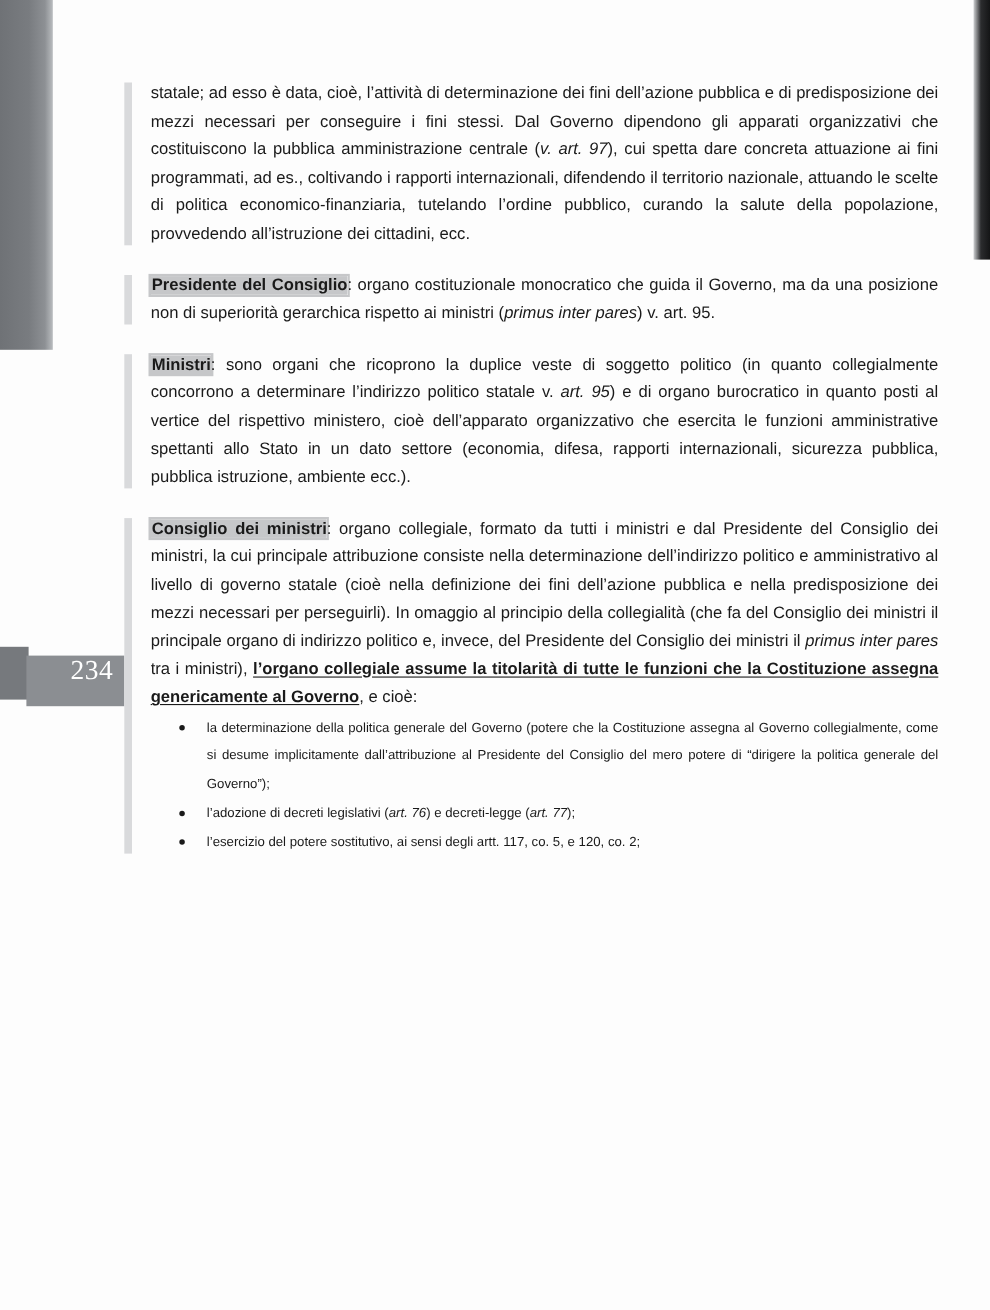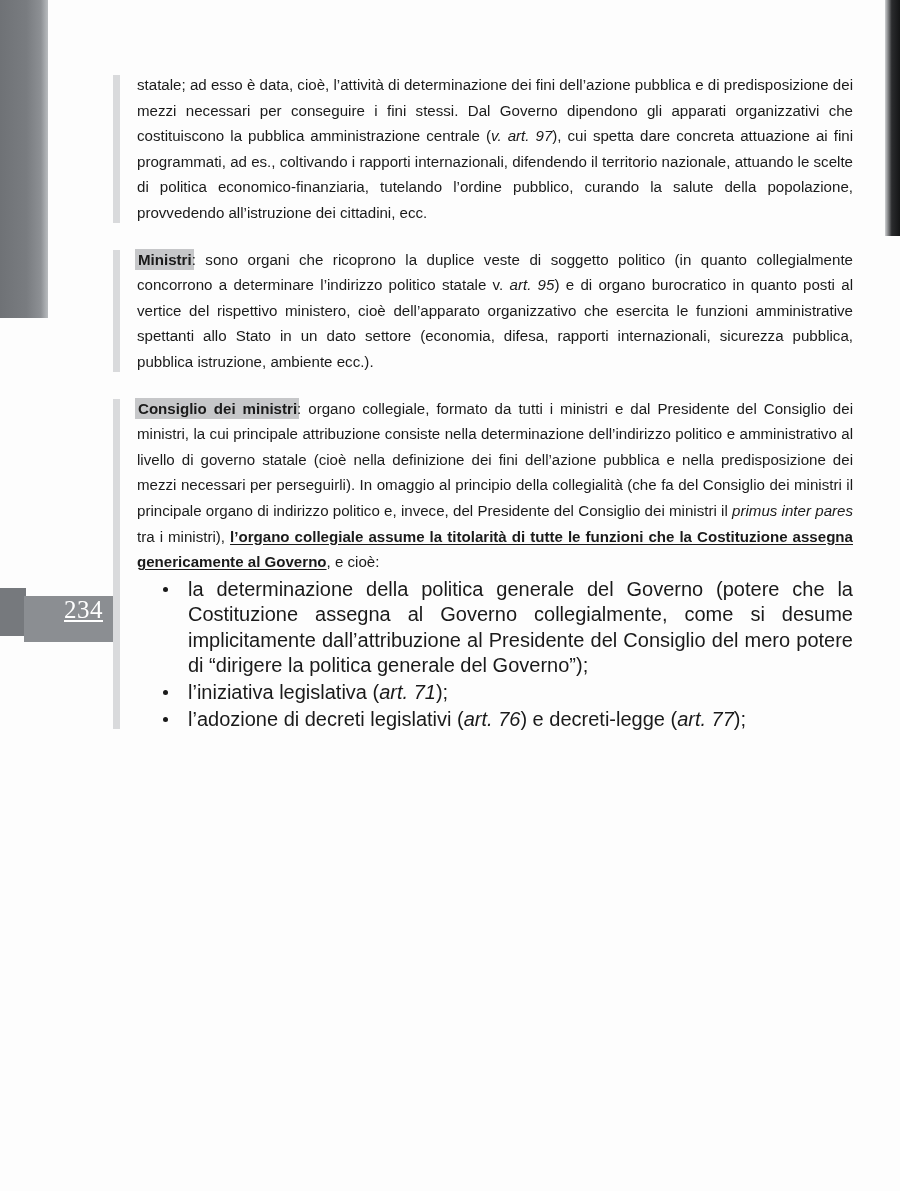--- a/index.html
+++ b/index.html
@@ -61,21 +61,20 @@
   }
   .page-tab .tab-number {
     position: absolute;
     right: 10px;
     top: 11px;
     font-family: "Liberation Serif", serif;
     font-size: 25px;
     line-height: 25px;
     color: #ffffff;
     letter-spacing: 0.5px;
-    text-decoration: underline;
   }
 
   
   .content {
     position: absolute;
     left: 137px;
     top: 72px;
     width: 716px;
   }
 
@@ -112,21 +111,21 @@
 
   
   ul.bullets {
     list-style: none;
     margin: 2px 0 0 0;
     padding: 0;
   }
   ul.bullets > li {
     position: relative;
     padding-left: 51px;
-    font-size: 20px;
+    font-size: 12px;
     line-height: 25.6px;
     text-align: justify;
     margin-bottom: 1px;
   }
   ul.bullets > li::before {
     content: "";
     position: absolute;
     left: 26px;
     top: 10px;
     width: 5px;
@@ -149,37 +148,41 @@
     <div class="tab-number">234</div>
   </div>
 
   <div class="content">
 
     <div class="block">
       <div class="change-bar"></div>
       <span>statale; ad esso è data, cioè, l’attività di determinazione dei fini dell’azione pubblica e di predisposizione dei mezzi necessari per conseguire i fini stessi. Dal Governo dipendono gli apparati organizzativi che costituiscono la pubblica amministrazione centrale (</span><em class="ital">v. art. 97</em><span>), cui spetta dare concreta attuazione ai fini programmati, ad es., coltivando i rapporti internazionali, difendendo il territorio nazionale, attuando le scelte di politica economico-finanziaria, tutelando l’ordine pubblico, curando la salute della popolazione, provvedendo all’istruzione dei cittadini, ecc.</span>
     </div>
 
+    <div class="block">
+      <div class="change-bar"></div>
+      <span class="lead-in">Presidente del Consiglio</span><span>: organo costituzionale monocratico che guida il Governo, ma da una posizione non di superiorità gerarchica rispetto ai ministri (</span><em class="ital">primus inter pares</em><span>) v. art. 95.</span>
+    </div>
 
     <div class="block">
       <div class="change-bar"></div>
       <span class="lead-in">Ministri</span><span>: sono organi che ricoprono la duplice veste di soggetto politico (in quanto collegialmente concorrono a determinare l’indirizzo politico statale v. </span><em class="ital">art. 95</em><span>) e di organo burocratico in quanto posti al vertice del rispettivo ministero, cioè dell’apparato organizzativo che esercita le funzioni amministrative spettanti allo Stato in un dato settore (economia, difesa, rapporti internazionali, sicurezza pubblica, pubblica istruzione, ambiente ecc.).</span>
     </div>
 
     <div class="block">
       <div class="change-bar"></div>
       <span class="lead-in">Consiglio dei ministri</span><span>: organo collegiale, formato da tutti i ministri e dal Presidente del Consiglio dei ministri, la cui principale attribuzione consiste nella determinazione dell’indirizzo politico e amministrativo al livello di governo statale (cioè nella definizione dei fini dell’azione pubblica e nella predisposizione dei mezzi necessari per perseguirli). In omaggio al principio della collegialità (che fa del Consiglio dei ministri il principale organo di indirizzo politico e, invece, del Presidente del Consiglio dei ministri il </span><em class="ital">primus inter pares</em><span> tra i ministri), </span><span class="underlined">l’organo collegiale assume la titolarità di tutte le funzioni che la Costituzione assegna genericamente al Governo</span><span>, e cioè:</span>
 
       <ul class="bullets">
         <li>
           <span>la determinazione della politica generale del Governo (potere che la Costituzione assegna al Governo collegialmente, come si desume implicitamente dall’attribuzione al Presidente del Consiglio del mero potere di “dirigere la politica generale del Governo”);</span>
         </li>
         <li>
-          <span>l’iniziativa legislativa (</span><em class="ital">art. 71</em><span>);</span>
+          <span>l’adozione di decreti legislativi (</span><em class="ital">art. 76</em><span>) e decreti-legge (</span><em class="ital">art. 77</em><span>);</span>
         </li>
         <li>
-          <span>l’adozione di decreti legislativi (</span><em class="ital">art. 76</em><span>) e decreti-legge (</span><em class="ital">art. 77</em><span>);</span>
+          <span>l’esercizio del potere sostitutivo, ai sensi degli artt. 117, co. 5, e 120, co. 2;</span>
         </li>
       </ul>
     </div>
 
   </div>
 </div>
 
 </body></html>

